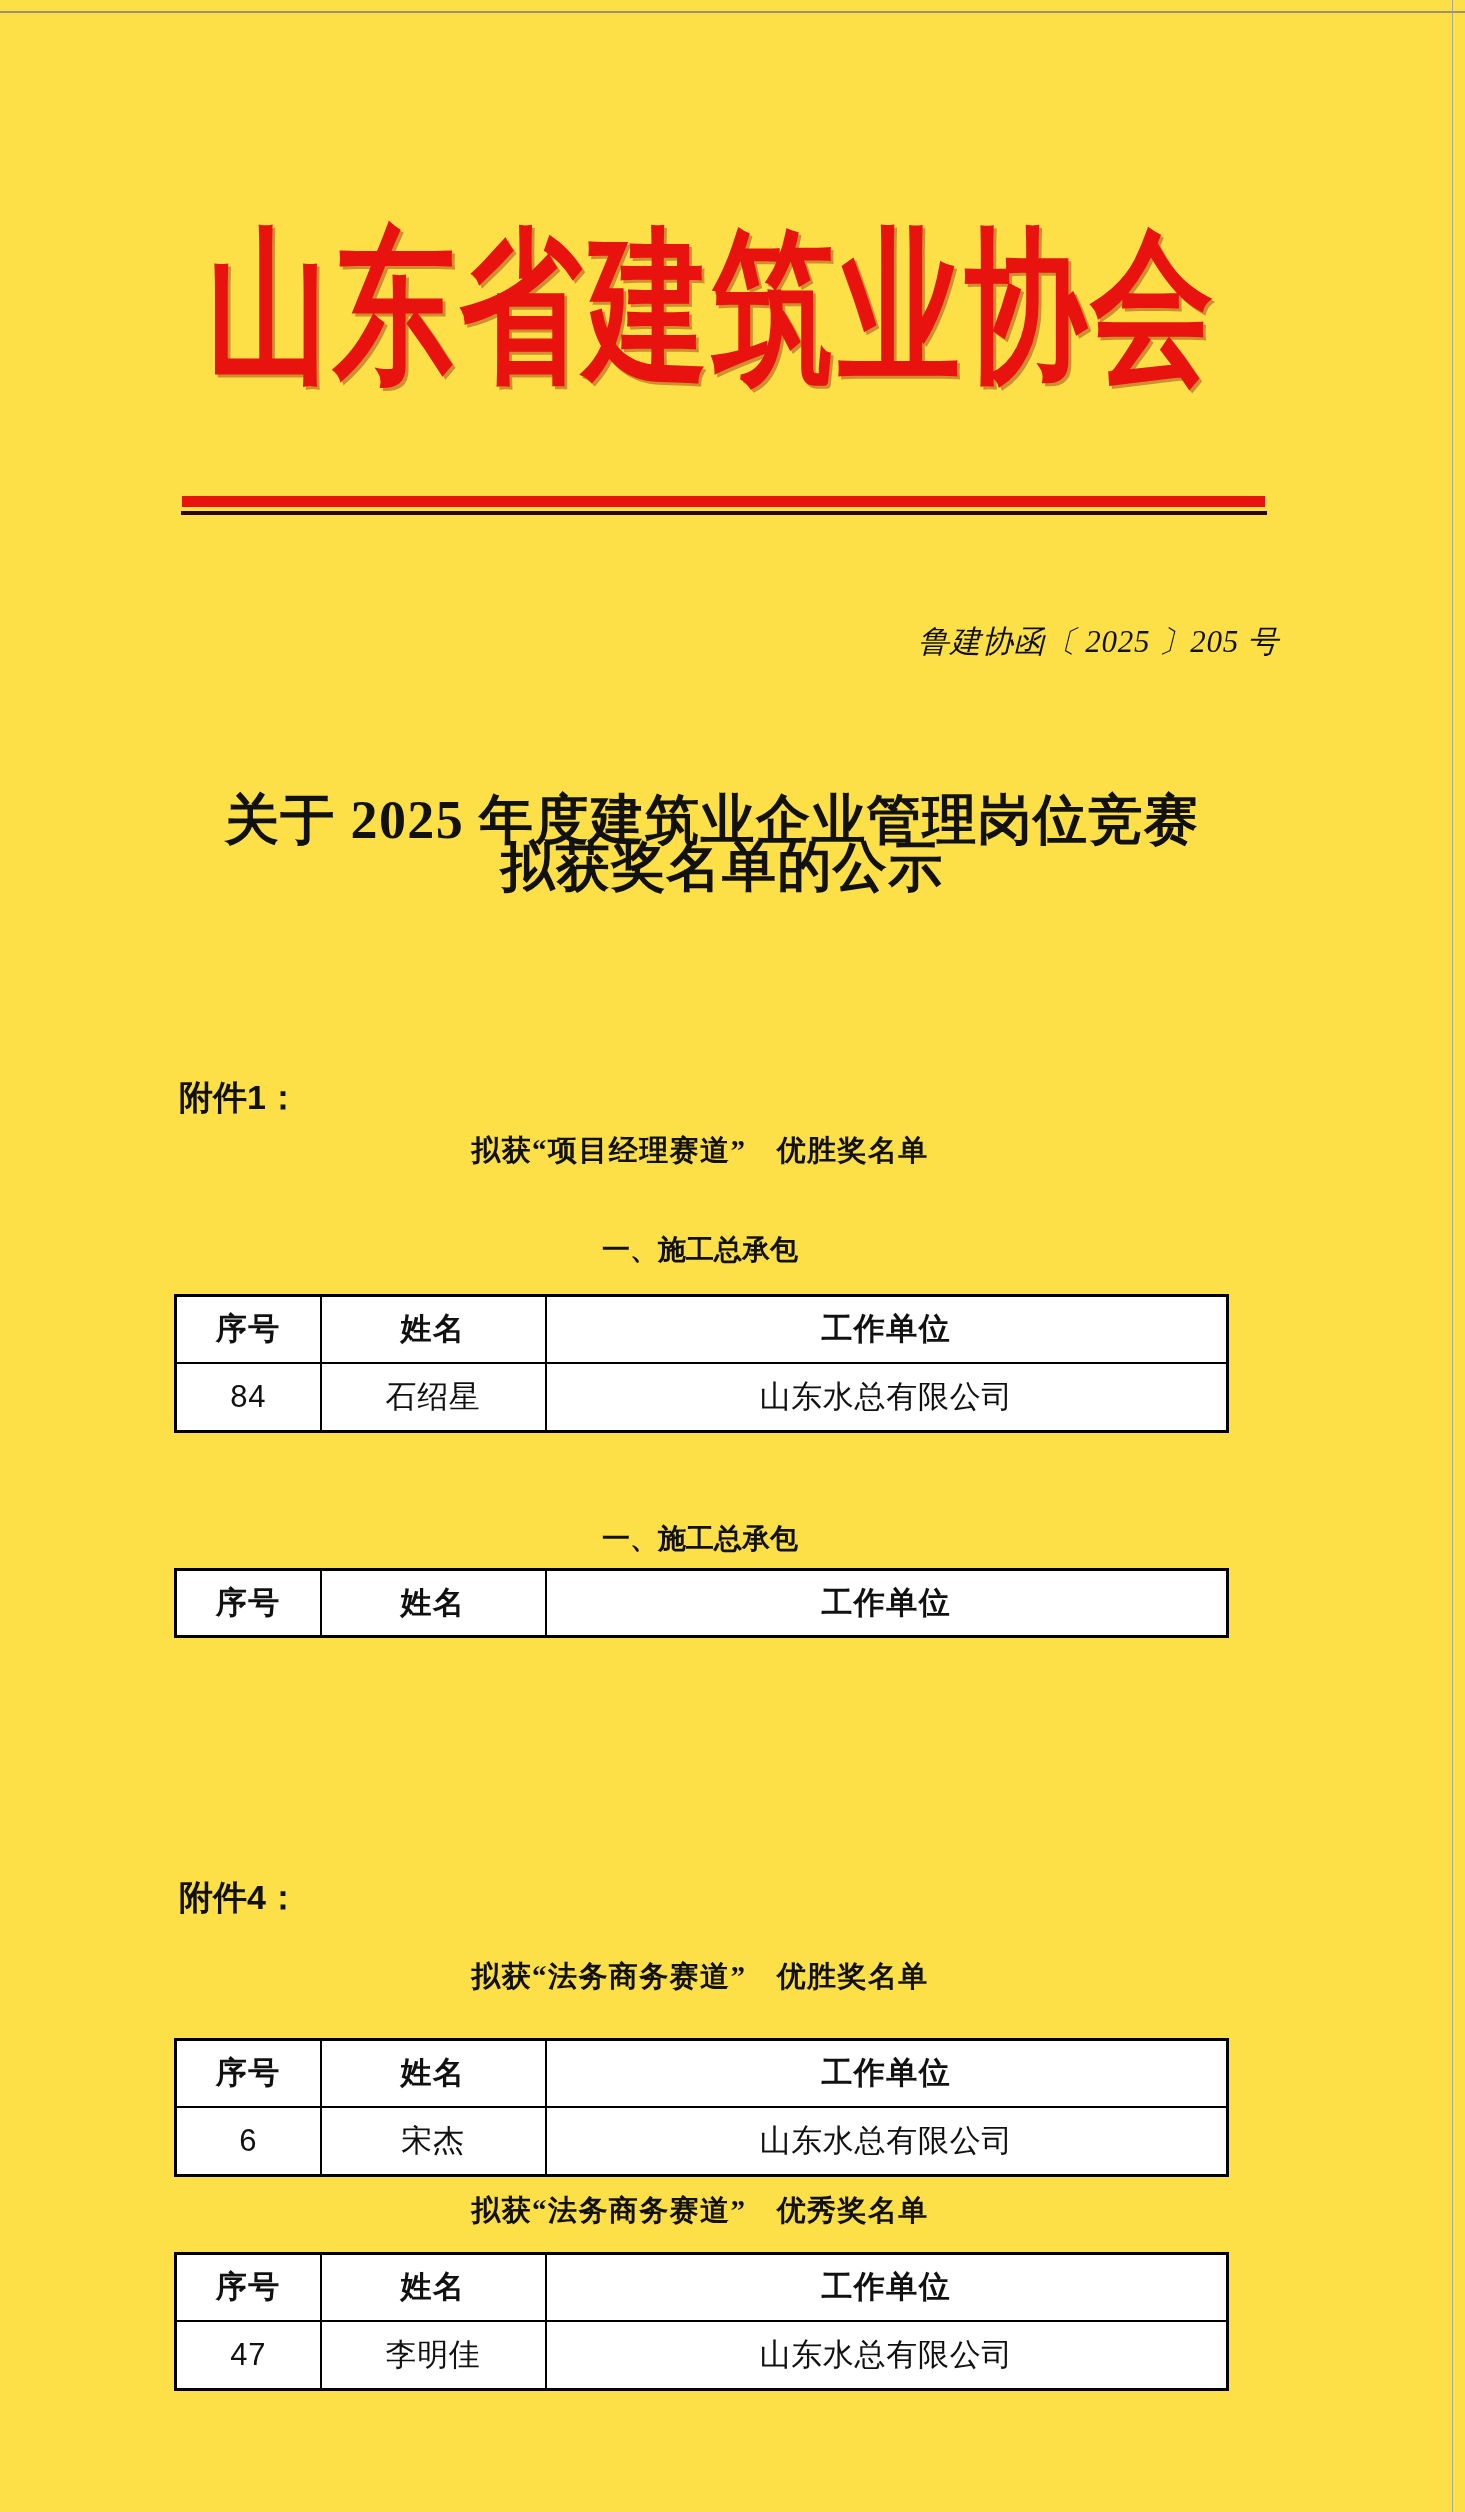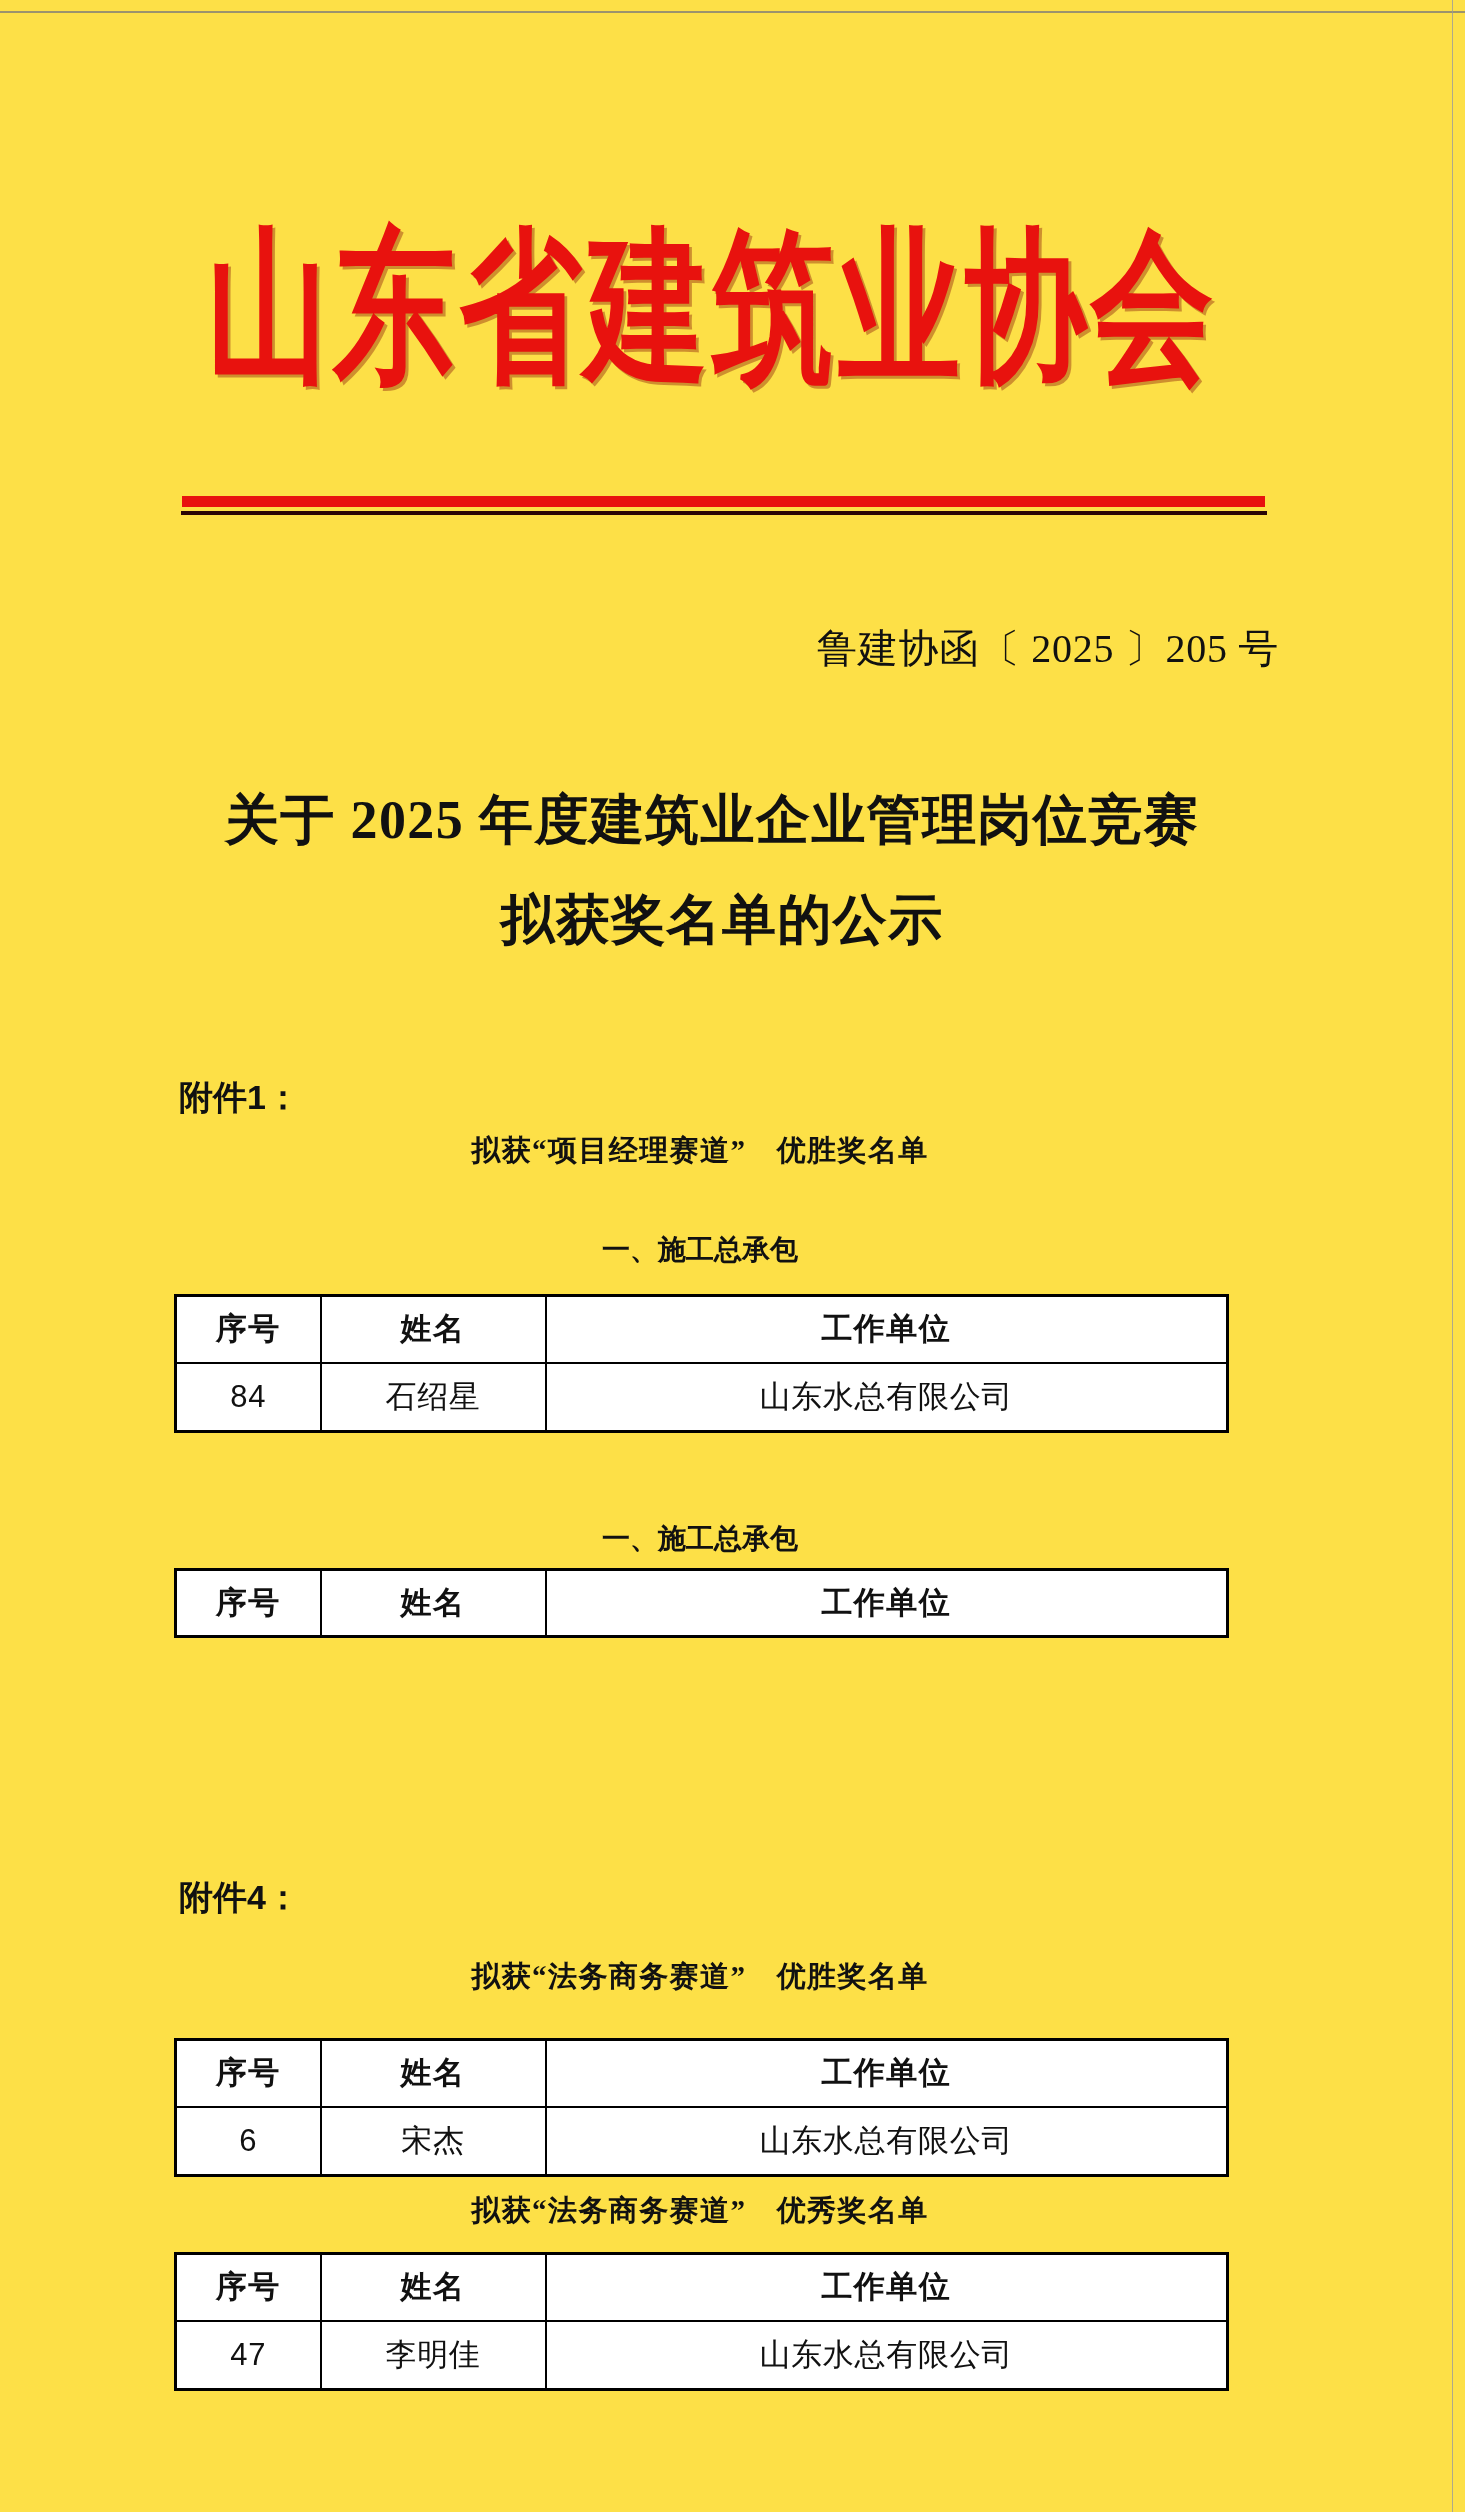--- a/index.html
+++ b/index.html
@@ -44,35 +44,36 @@
   .red-rule{
     position:absolute;top:496px;left:182px;width:1083px;height:11.3px;
     background:var(--accent);
   }
   .red-rule-thin{
     position:absolute;top:511px;left:181px;width:1086px;height:3.5px;
     background:var(--rule-dark);
   }
   .doc-number{
     position:absolute;top:621px;right:186px;
-    font-size:40px;
+    font-size:31px;
     letter-spacing:0.7px;
     white-space:nowrap;
+    font-style:italic;
   }
   .doc-title-line{
     position:absolute;left:0;right:41px;
     text-align:center;
     font-weight:700;
     font-size:54px;
     letter-spacing:1.4px;
     line-height:1;
     white-space:nowrap;
   }
   .doc-title-line.l1{top:793px;}
-  .doc-title-line.l2{top:893px;padding-left:20px;}
+  .doc-title-line.l2{top:840px;padding-left:20px;}
   .attachment-label{
     position:absolute;left:179px;
     font-family:"Liberation Sans","DejaVu Sans",sans-serif;
     font-weight:700;
     font-size:34px;
     line-height:1.2;
     white-space:nowrap;
   }
   .attachment-label.a1{top:1077px;}
   .attachment-label.a4{top:1877px;}

